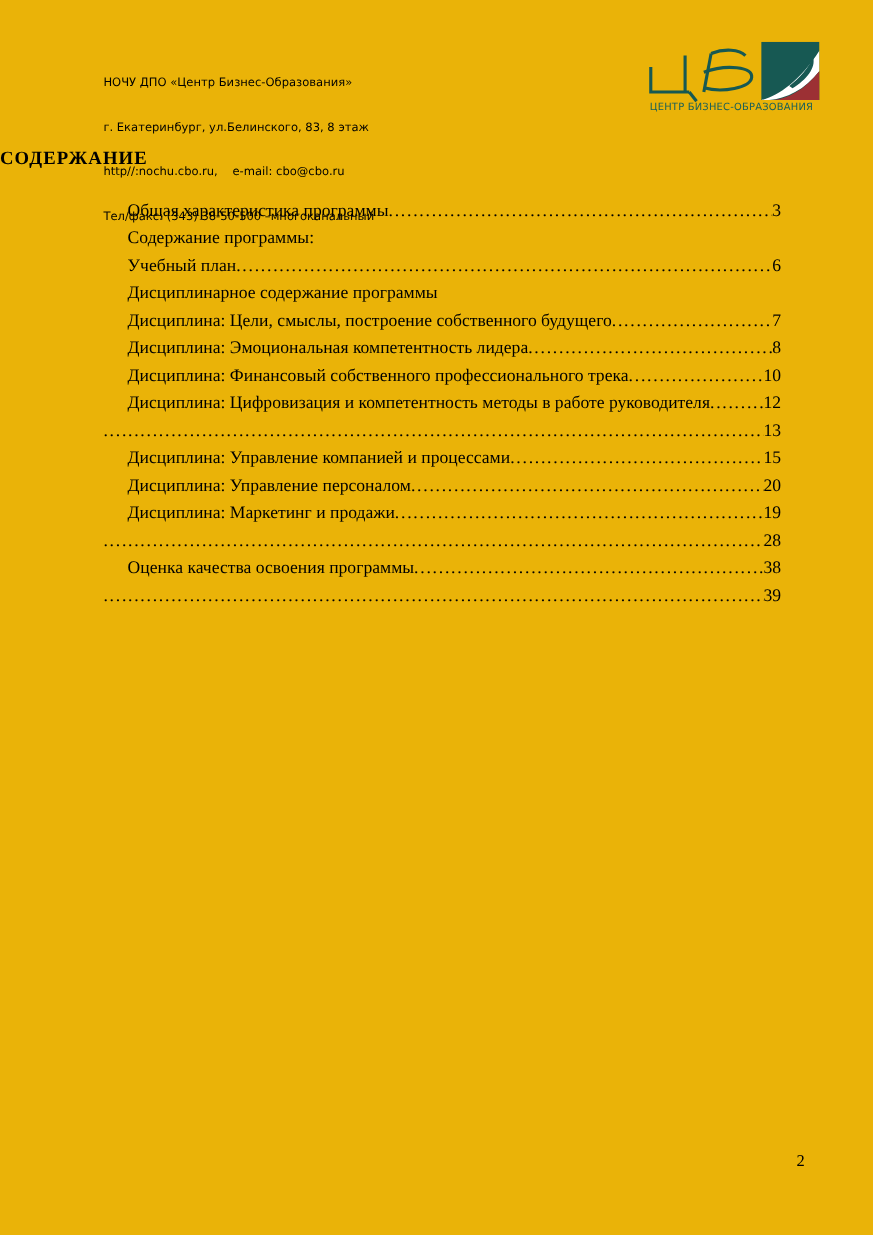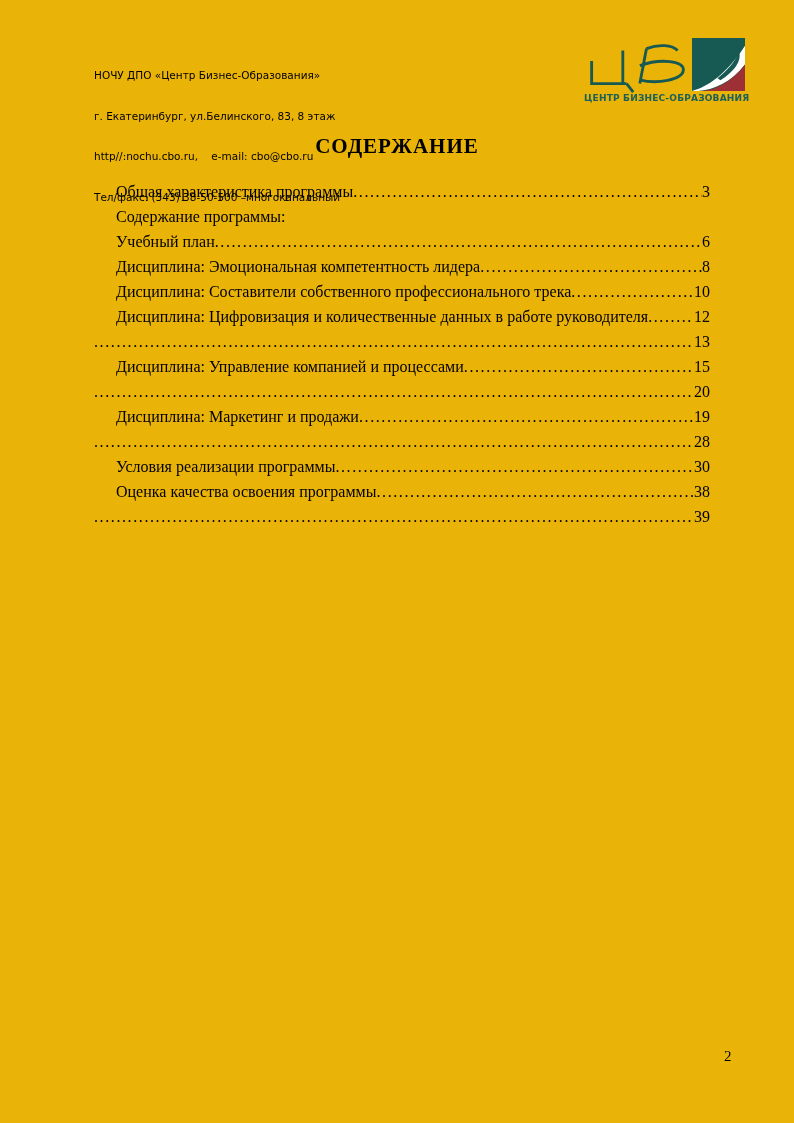--- a/index.html
+++ b/index.html
@@ -34,36 +34,36 @@
   }
   .logo-monogram { position: absolute; left: 0; top: 4px; }
   .logo-mark { position: absolute; left: 108px; top: 0; }
   .logo-caption {
     position: absolute;
     left: 0;
     top: 55px;
     width: 162px;
     font-family: "DejaVu Sans", sans-serif;
     font-size: 9px;
-    font-weight: bold;
+    font-weight: normal;
     letter-spacing: 0.2px;
     white-space: nowrap;
     color: #1b6059;
+    text-align: center;
   }
 
   
   .doc-title {
     position: absolute;
     left: 0;
     right: 0;
     top: 134px;
     margin: 0;
-    text-align: center;
     font-family: "Liberation Serif", serif;
-    font-size: 21px;
+    font-size: 17px;
     font-weight: bold;
     letter-spacing: 1px;
   }
 
   
   .toc {
     position: absolute;
     left: 94px;
     top: 179px;
     width: 616px;
@@ -140,62 +140,66 @@
       </div>
       <div class="toc-row">
         <span class="toc-label">Содержание программы:</span>
       </div>
       <div class="toc-row">
         <span class="toc-label">Учебный план</span>
         <span class="leader"></span>
         <span class="toc-page">6</span>
       </div>
       <div class="toc-row">
+        <span class="toc-label">Дисциплинарное содержание программы</span>
+      </div>
+      <div class="toc-row">
+        <span class="toc-label">Дисциплина: Цели, смыслы, построение собственного будущего</span>
+        <span class="leader"></span>
+        <span class="toc-page">7</span>
+      </div>
+      <div class="toc-row">
         <span class="toc-label">Дисциплина: Эмоциональная компетентность лидера</span>
         <span class="leader"></span>
         <span class="toc-page">8</span>
       </div>
       <div class="toc-row">
-        <span class="toc-label">Дисциплина: Составители собственного профессионального трека</span>
+        <span class="toc-label">Дисциплина: Финансовый собственного профессионального трека</span>
         <span class="leader"></span>
         <span class="toc-page">10</span>
       </div>
       <div class="toc-row">
-        <span class="toc-label">Дисциплина: Цифровизация и количественные данных в работе руководителя</span>
+        <span class="toc-label">Дисциплина: Цифровизация и компетентность методы в работе руководителя</span>
         <span class="leader"></span>
         <span class="toc-page">12</span>
       </div>
       <div class="toc-row">
         <span class="leader"></span>
         <span class="toc-page">13</span>
       </div>
       <div class="toc-row">
         <span class="toc-label">Дисциплина: Управление компанией и процессами</span>
         <span class="leader"></span>
         <span class="toc-page">15</span>
       </div>
       <div class="toc-row">
+        <span class="toc-label">Дисциплина: Управление персоналом</span>
         <span class="leader"></span>
         <span class="toc-page">20</span>
       </div>
       <div class="toc-row">
         <span class="toc-label">Дисциплина: Маркетинг и продажи</span>
         <span class="leader"></span>
         <span class="toc-page">19</span>
       </div>
       <div class="toc-row">
         <span class="leader"></span>
         <span class="toc-page">28</span>
       </div>
       <div class="toc-row">
-        <span class="toc-label">Условия реализации программы</span>
-        <span class="leader"></span>
-        <span class="toc-page">30</span>
-      </div>
-      <div class="toc-row">
         <span class="toc-label">Оценка качества освоения программы</span>
         <span class="leader"></span>
         <span class="toc-page">38</span>
       </div>
       <div class="toc-row">
         <span class="leader"></span>
         <span class="toc-page">39</span>
       </div>
     </div>
 

